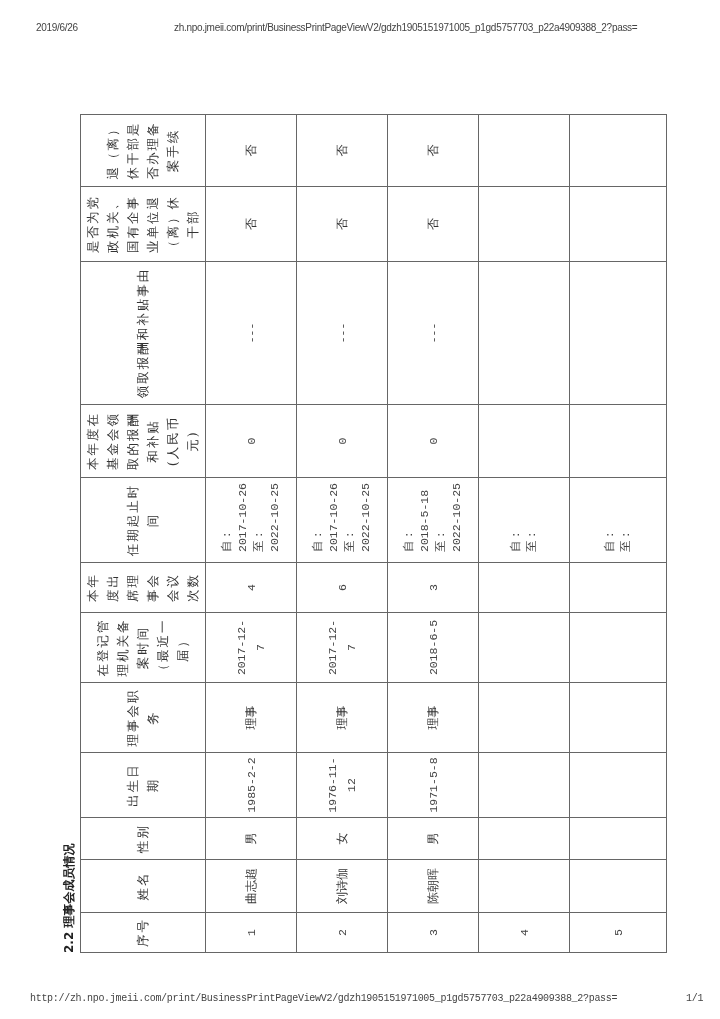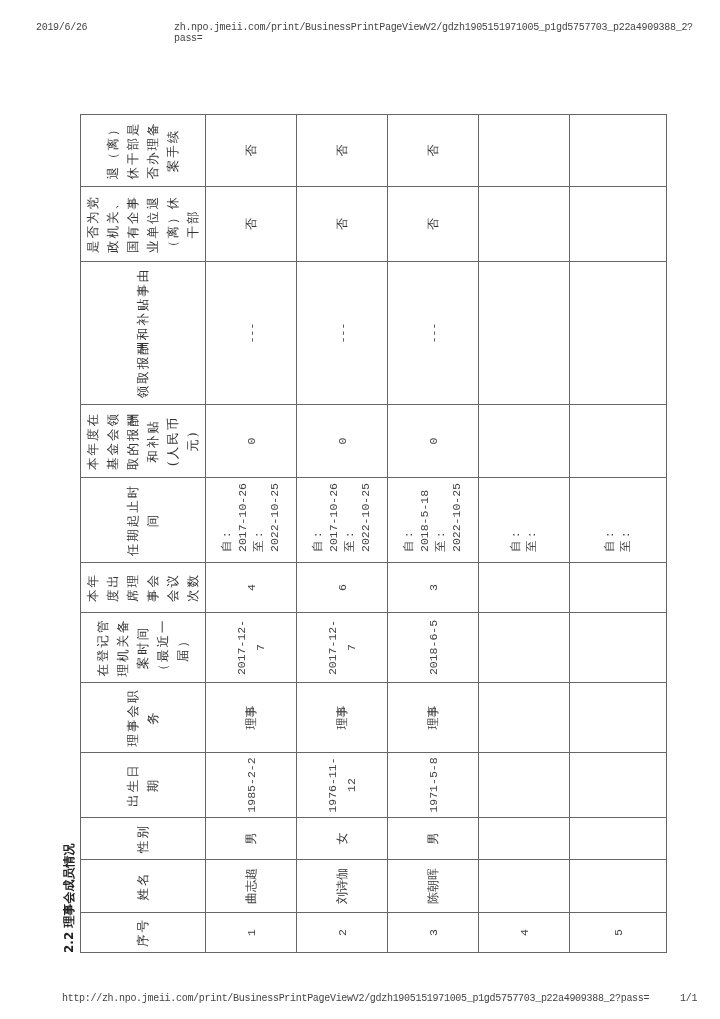--- a/index.html
+++ b/index.html
@@ -1,19 +1,19 @@
 <!DOCTYPE html>
 <html><head>
 <meta charset="utf-8">
 <style>
   html, body { margin:0; padding:0; }
   body { width:720px; height:1019px; background:#ffffff; position:relative; overflow:hidden;
          font-family:"DejaVu Serif", "Liberation Serif", serif; color:#333; }
-  .hdr { position:absolute; top:22px; font-size:10px; color:#444; font-family:Liberation Mono, monospace; letter-spacing:-0.3px; }
-  .ftr { position:absolute; top:993px; font-size:10px; color:#444; font-family:"Liberation Mono","DejaVu Sans Mono", monospace; letter-spacing:-0.3px;margin-left:32px; }
+  .hdr { position:absolute; top:22px; font-size:10px; color:#444; font-family:Liberation Sans, sans-serif; letter-spacing:-0.3px; }
+  .ftr { position:absolute; top:993px; font-size:10px; color:#444; font-family:"Liberation Mono","DejaVu Sans Mono", monospace; letter-spacing:-0.3px; }
   .rot { position:absolute; left:80px; top:953px; width:838px; height:568px;
          transform-origin:0 0; transform:rotate(-90deg); }
   .title { position:absolute; left:0; top:-19px; font-family:"DejaVu Sans","Liberation Sans",sans-serif;
            font-weight:bold; font-size:12px; color:#222; white-space:nowrap; }
   table { border-collapse:collapse; width:838px; height:568px; table-layout:fixed; border:1.5px solid #555; }
   td, th { border:1px solid #666; text-align:center; vertical-align:middle; padding:2px 4px;
            font-weight:normal; font-size:12px; line-height:19px; color:#333; }
   th { font-size:12.5px; letter-spacing:2px; line-height:20px; }
   td.val { font-family:"Liberation Mono","DejaVu Sans Mono", monospace; font-size:11.5px; color:#444; }
   td.term { text-align:left; padding-left:10px; line-height:16px; }
@@ -157,13 +157,13 @@
       <td class="val"></td>
       <td class="val"></td>
       <td></td>
       <td></td>
     </tr>
   </tbody>
     </table>
 </div>
 
 <div class="ftr" style="left:30px">http://zh.npo.jmeii.com/print/BusinessPrintPageViewV2/gdzh1905151971005_p1gd5757703_p22a4909388_2?pass=</div>
-<div class="ftr" style="left:648px">1/1</div>
+<div class="ftr" style="left:686px">1/1</div>
 
 </body></html>

